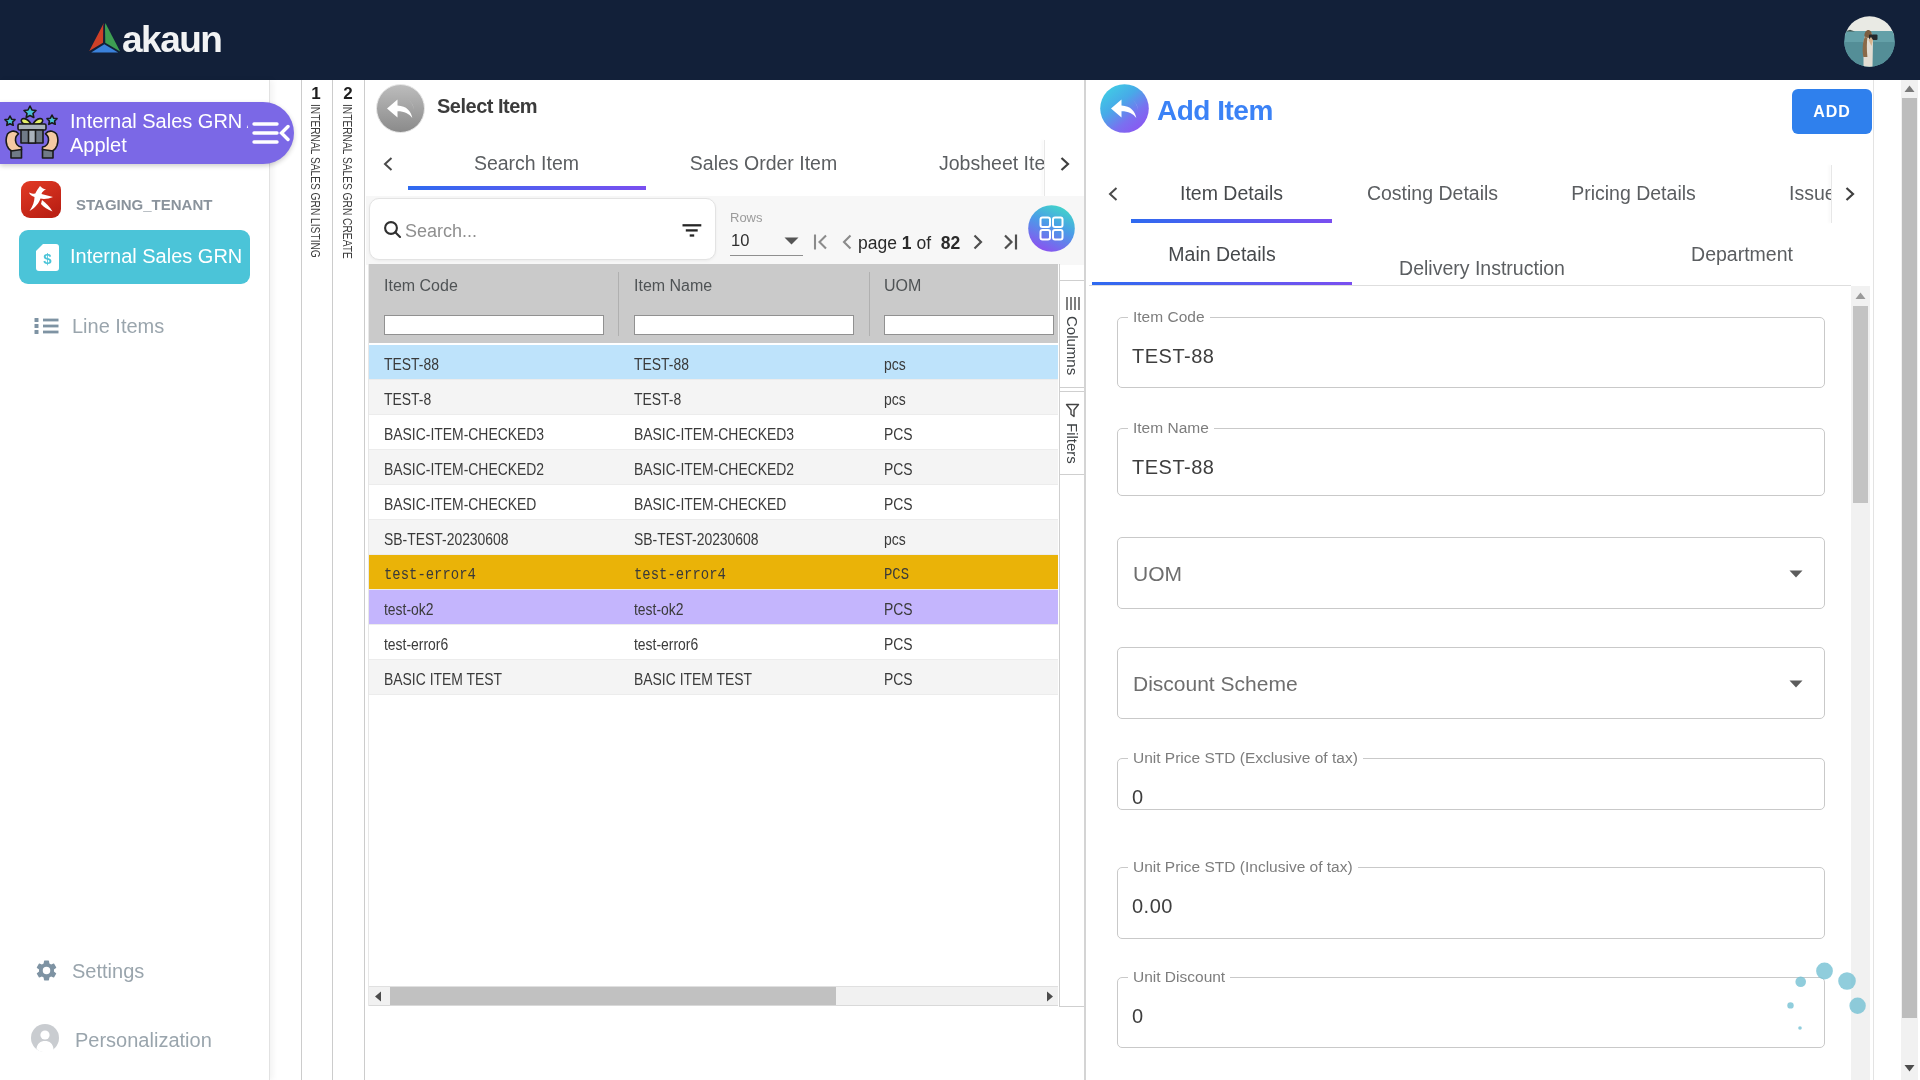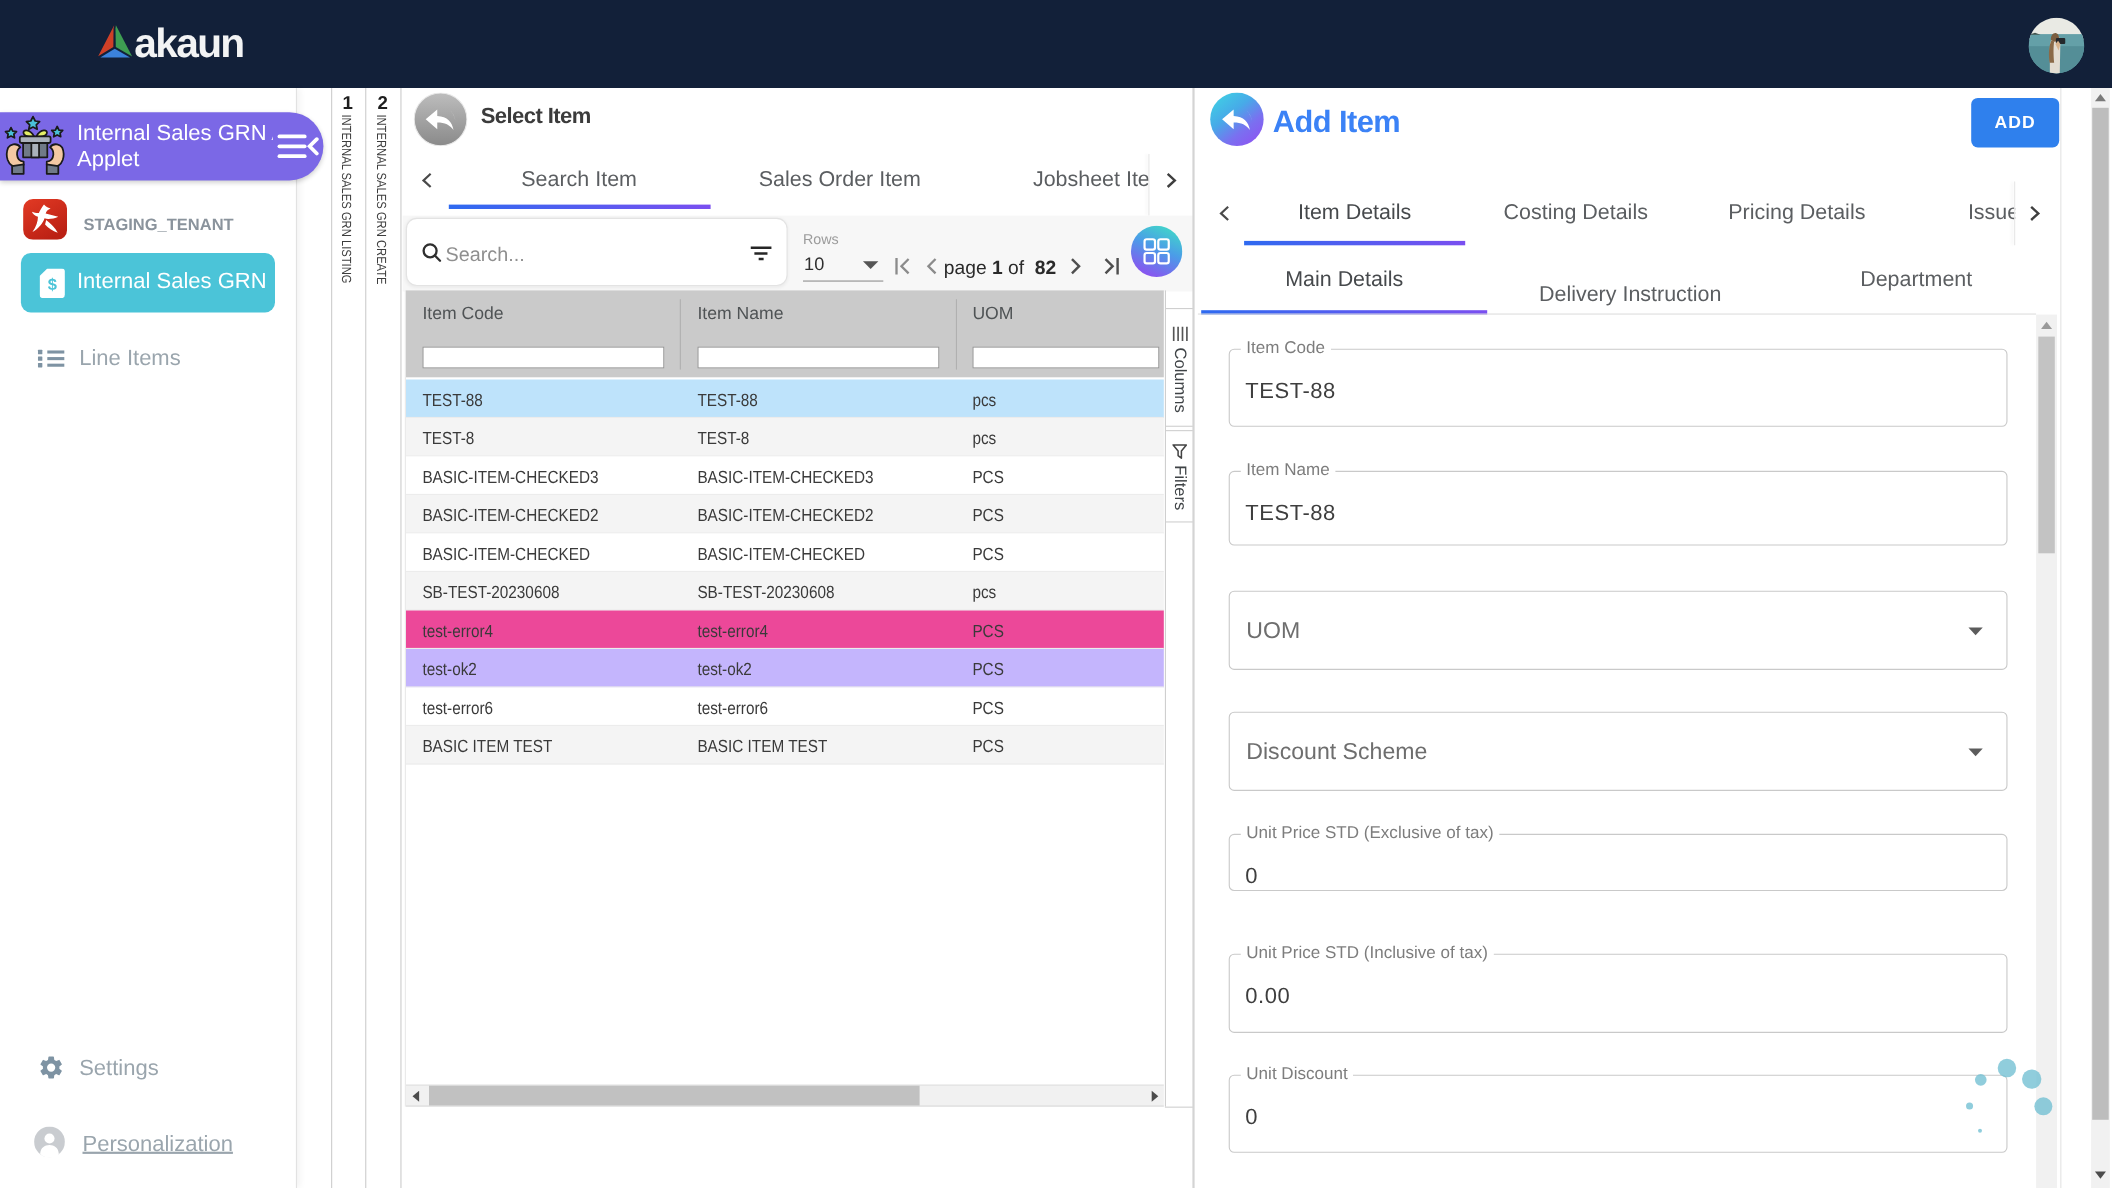--- a/index.html
+++ b/index.html
@@ -111,21 +111,21 @@
 <svg class="abs" style="left:34px;top:958px;" width="25" height="25" viewBox="0 0 24 24">
   <path fill="#7e93a3" d="M19.14 12.94c.04-.3.06-.61.06-.94 0-.32-.02-.64-.07-.94l2.03-1.58a.49.49 0 0 0 .12-.61l-1.92-3.32a.49.49 0 0 0-.59-.22l-2.39.96c-.5-.38-1.03-.7-1.62-.94l-.36-2.54a.48.48 0 0 0-.48-.41h-3.84a.48.48 0 0 0-.47.41l-.36 2.54c-.59.24-1.13.57-1.62.94l-2.39-.96a.48.48 0 0 0-.59.22L2.74 8.87c-.12.21-.08.47.12.61l2.03 1.58c-.05.3-.09.63-.09.94s.02.64.07.94l-2.03 1.58a.49.49 0 0 0-.12.61l1.92 3.32c.12.22.37.29.59.22l2.39-.96c.5.38 1.03.7 1.62.94l.36 2.54c.05.24.24.41.48.41h3.84c.24 0 .44-.17.47-.41l.36-2.54c.59-.24 1.13-.56 1.62-.94l2.39.96c.22.08.47 0 .59-.22l1.92-3.32c.12-.22.07-.47-.12-.61l-2.01-1.58zM12 15.6A3.6 3.6 0 0 1 8.4 12 3.6 3.6 0 0 1 12 8.4a3.6 3.6 0 0 1 3.6 3.6 3.6 3.6 0 0 1-3.6 3.6z"></path>
 </svg>
 <div class="abs" style="left:72px;top:960px;font-size:20px;color:#9aa5ad;">Settings</div>
 
 <svg class="abs" style="left:31px;top:1024px;" width="28" height="28" viewBox="0 0 28 28">
   <circle cx="14" cy="14" r="14" fill="#c9ccd0"></circle>
   <circle cx="14" cy="11" r="4.6" fill="#fff"></circle>
   <path d="M5.5 25 C6 19.5 9.5 17 14 17 C18.5 17 22 19.5 22.5 25 C20 27 30 28 14 28 C8 28 7.5 26.5 5.5 25 Z" fill="#fff"></path>
 </svg>
-<div class="abs" style="left:75px;top:1029px;font-size:20px;color:#9aa5ad;text-decoration:underline;">Personalization</div>
+<div class="abs" style="left:75px;top:1029px;font-size:20px;color:#9aa5ad;">Personalization</div>
 
 <svg class="abs" style="left:376px;top:84px;" width="49" height="49" viewBox="0 0 49 49">
   <defs>
     <linearGradient id="gbk" x1="0.5" y1="0" x2="0.5" y2="1">
       <stop offset="0" stop-color="#bdbdbd"></stop>
         <stop offset="0.5" stop-color="#a3a3a3"></stop>
         <stop offset="1" stop-color="#8a8a8a"></stop>
     </linearGradient>
   </defs>
   <circle cx="24.5" cy="24.5" r="24" fill="url(#gbk)" stroke="#e8e8e8" stroke-width="1"></circle>
@@ -239,21 +239,21 @@
   <div class="abs trow" style="top:140px;background:#fff;">
       <span>BASIC-ITEM-CHECKED</span>
       <span>BASIC-ITEM-CHECKED</span>
       <span>PCS</span>
     </div>
   <div class="abs trow" style="top:175px;background:#f4f4f4;">
       <span>SB-TEST-20230608</span>
       <span>SB-TEST-20230608</span>
       <span>pcs</span>
     </div>
-  <div class="abs trow" style="top:210px;background:#ec4899;">
+  <div class="abs trow" style="top:210px;background:#eab308;font-family:Liberation Mono, monospace;">
       <span>test-error4</span>
       <span>test-error4</span>
       <span>PCS</span>
     </div>
   <div class="abs trow" style="top:245px;background:#c4b5fd;">
       <span>test-ok2</span>
       <span>test-ok2</span>
       <span>PCS</span>
     </div>
   <div class="abs trow" style="top:280px;background:#fff;">

